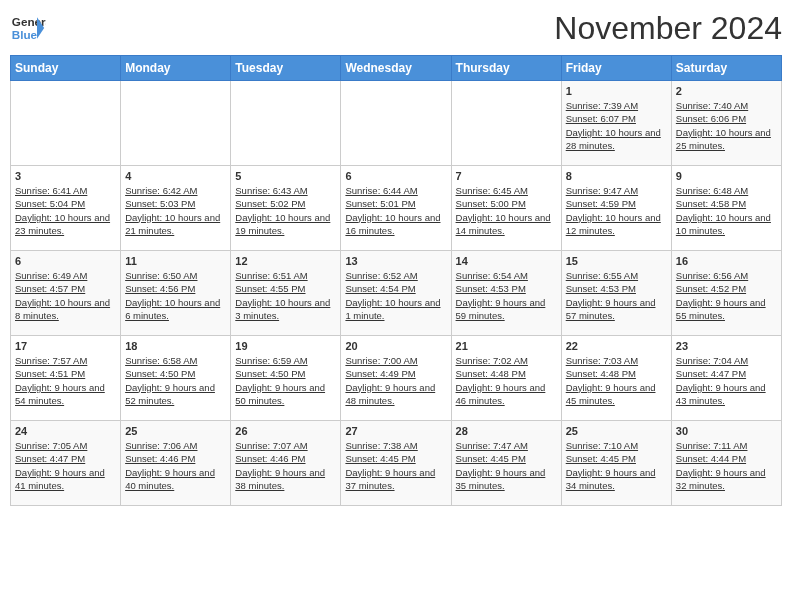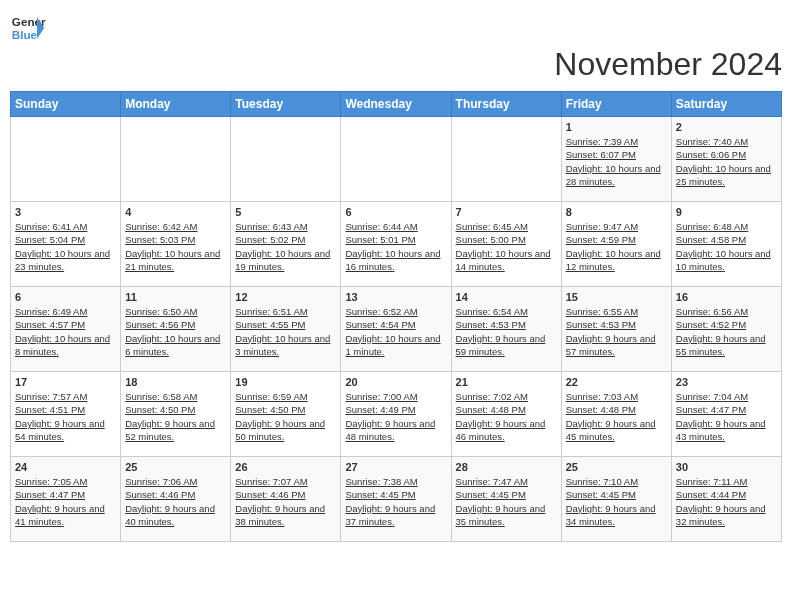--- a/index.html
+++ b/index.html
@@ -25,21 +25,20 @@
       width: 36px;
       height: 36px;
     }
     .title-block {
       text-align: right;
     }
     .month-title {
       font-size: 32px;
       font-weight: normal;
       color: #333;
-      margin-top: 36px;
     }
     .location {
       font-size: 14px;
       color: #333;
     }
     table {
       width: 100%;
       border-collapse: collapse;
     }
     thead tr th {

